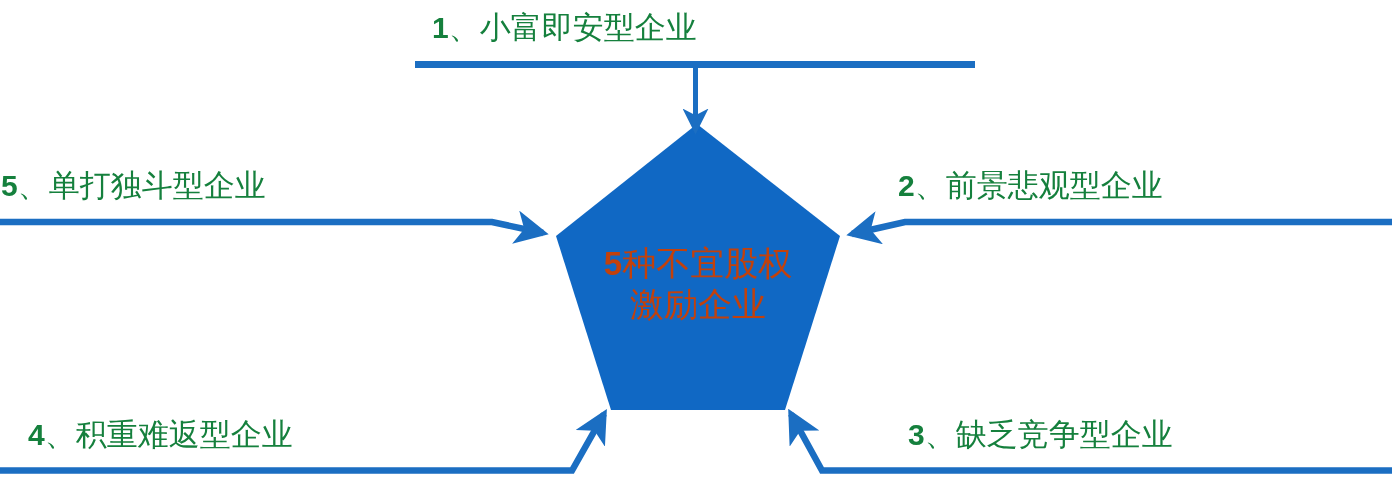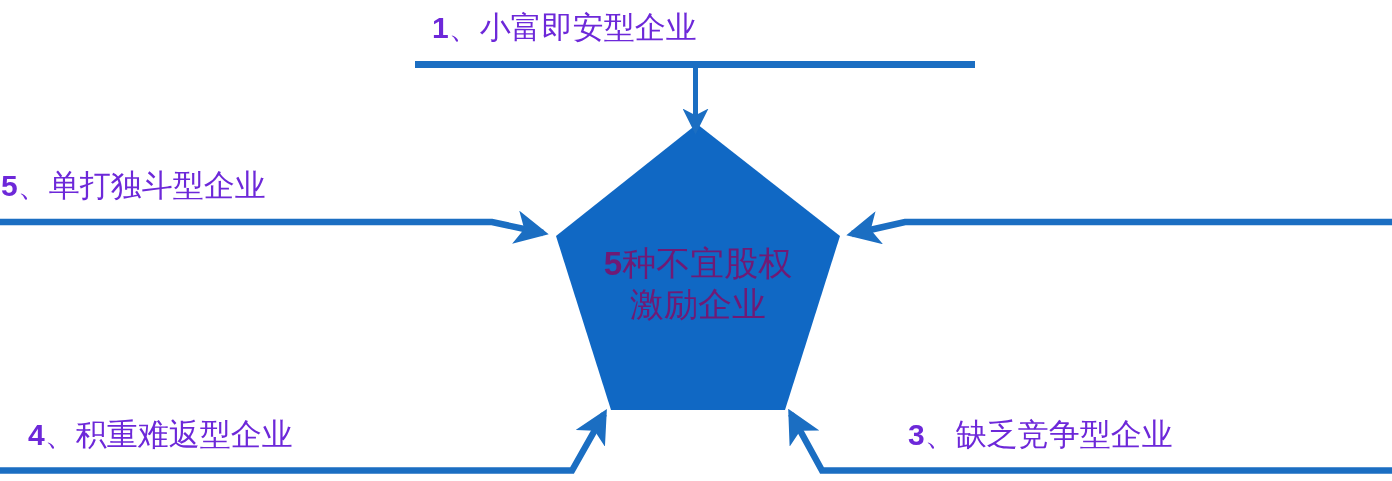--- a/index.html
+++ b/index.html
@@ -20,21 +20,21 @@
   #connector-layer {
     position: absolute;
     left: 0;
     top: 0;
     width: 1392px;
     height: 481px;
   }
   .node-label {
     position: absolute;
     white-space: nowrap;
-    color: #6d28d9;
+    color: #15803d;
     font-family: "Liberation Serif", "DejaVu Serif", serif;
     font-size: 31px;
     line-height: 1;
     letter-spacing: 0px;
   }
   .node-label .idx {
     font-family: "Liberation Sans", "DejaVu Sans", sans-serif;
     font-weight: bold;
     font-size: 30px;
   }
@@ -46,21 +46,21 @@
   #label-3 { left: 908px; top: 419px; }
   #label-4 { left: 28px;  top: 419px; text-align: center; }
   #label-5 { left: 1px;  top: 170px; }
 
   #center-text {
     position: absolute;
     left: 556px;
     top: 243px;
     width: 284px;
     text-align: center;
-    color: #701a75;
+    color: #c2410c;
     font-family: "Liberation Serif", "DejaVu Serif", serif;
     font-size: 34px;
     line-height: 41px;
     pointer-events: none;
   }
   #center-text .big {
     font-family: "Liberation Sans", "DejaVu Sans", sans-serif;
     font-weight: bold;
     font-size: 33px;
   }
@@ -102,20 +102,21 @@
     </g>
   </svg>
 
   <div id="center-text">
     <div><span class="big">5</span><span>种不宜股权</span></div>
     <div>激励企业</div>
   </div>
 
   <div class="node-label" id="label-1"><span class="idx">1</span><span class="sep">、</span><span>小富即安型企业</span></div>
 
+  <div class="node-label" id="label-2"><span class="idx">2</span><span class="sep">、</span><span>前景悲观型企业</span></div>
 
   <div class="node-label" id="label-3"><span class="idx">3</span><span class="sep">、</span><span>缺乏竞争型企业</span></div>
 
   <div class="node-label" id="label-4"><span class="idx">4</span><span class="sep">、</span><span>积重难返型企业</span></div>
 
   <div class="node-label" id="label-5"><span class="idx">5</span><span class="sep">、</span><span>单打独斗型企业</span></div>
 
 </div>
 
 </body></html>

